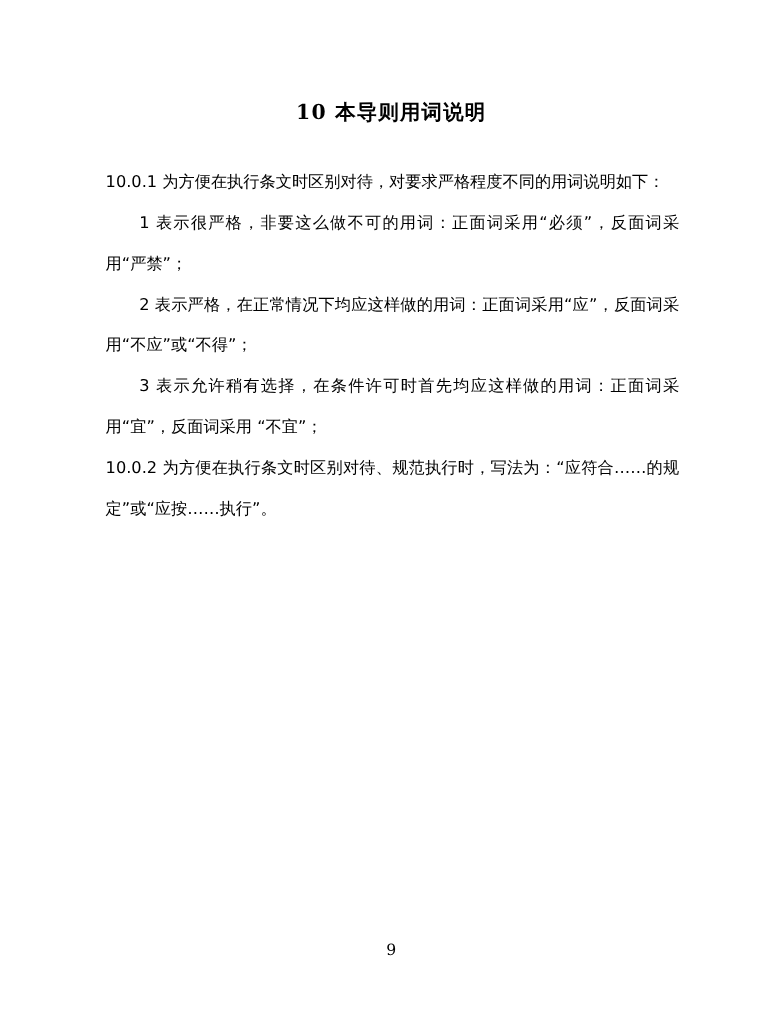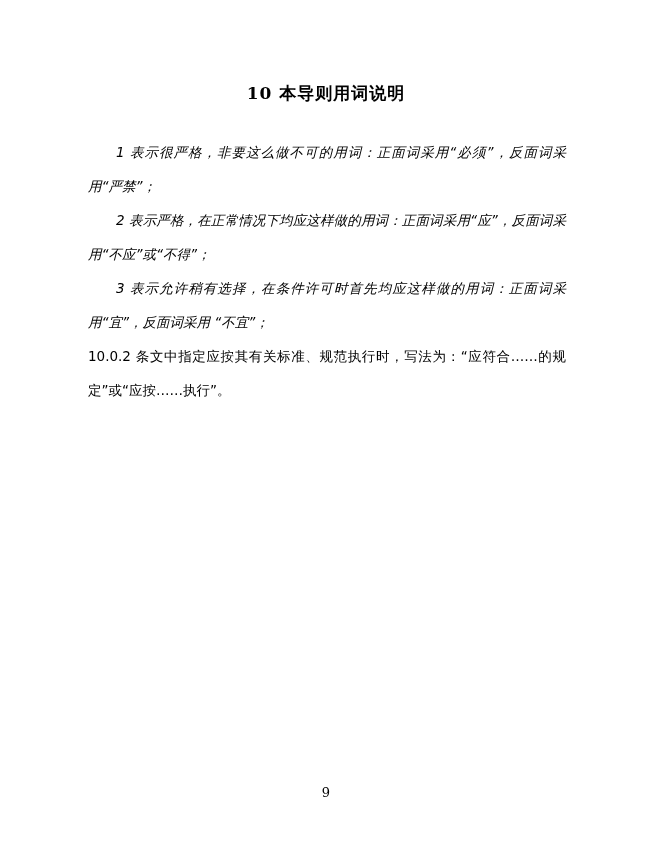--- a/index.html
+++ b/index.html
@@ -39,41 +39,41 @@
   p.para {
     margin: 0 0 0 0;
     font-size: 13.5px;
     line-height: 34px;
     text-align: justify;
     text-justify: inter-ideograph;
     font-family: "DejaVu Sans", "Liberation Sans", sans-serif;
   }
   p.indent {
     text-indent: 28px;
-    font-style: italic;
   }
   .page-number {
     position: absolute;
     bottom: 42px;
     left: 0;
     width: 100%;
     text-align: center;
     font-size: 13px;
     font-family: "DejaVu Serif", "Liberation Serif", serif;
   }
 </style>
 </head>
 <body>
 
 <div class="page">
 
   <h1 class="doc-title">10  本导则用词说明</h1>
 
   <div class="body-block">
+    <p class="para">10.0.1 为方便在执行条文时区别对待，对要求严格程度不同的用词说明如下：</p>
     <p class="para indent">1 表示很严格，非要这么做不可的用词：正面词采用“必须”，反面词采用“严禁”；</p>
     <p class="para indent">2 表示严格，在正常情况下均应这样做的用词：正面词采用“应”，反面词采用“不应”或“不得”；</p>
     <p class="para indent">3 表示允许稍有选择，在条件许可时首先均应这样做的用词：正面词采用“宜”，反面词采用 “不宜”；</p>
-    <p class="para">10.0.2 条文中指定应按其有关标准、规范执行时，写法为：“应符合……的规定”或“应按……执行”。</p>
+    <p class="para">10.0.2 为方便在执行条文时区别对待、规范执行时，写法为：“应符合……的规定”或“应按……执行”。</p>
   </div>
 
   <div class="page-number">9</div>
 
 </div>
 
 </body></html>

